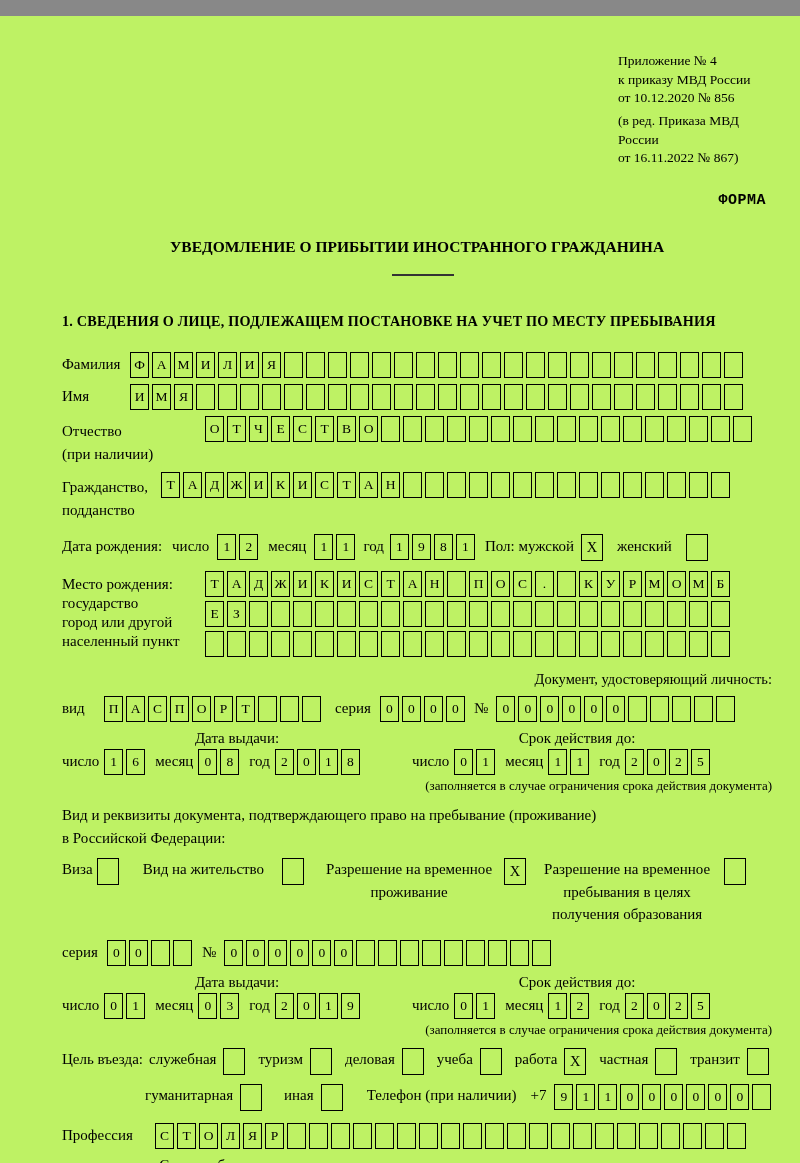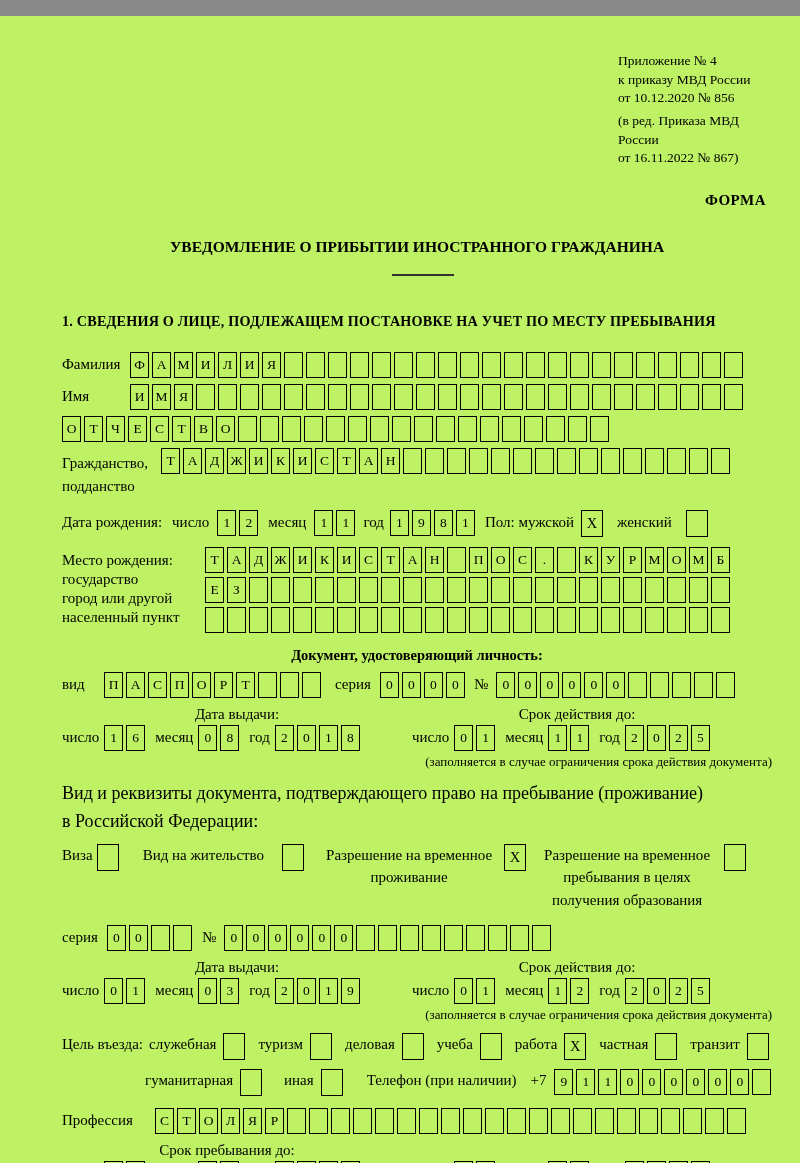--- a/index.html
+++ b/index.html
@@ -4,45 +4,45 @@
 <style>
   html,body{margin:0;padding:0;background:#888;}
   .page{
     width:800px;height:1163px;background:#bef264;color:#000;
     font-family:"Liberation Serif","DejaVu Serif",serif;
     box-sizing:border-box;padding:36px 28px 16px 62px;
     position:relative;overflow:hidden;margin:16px auto;
   }
   .hdr-right{margin-left:556px;font-size:13.5px;line-height:1.38;}
   .hdr-right .gap{height:4px;}
-  .forma{margin-top:24px;text-align:right;font-weight:bold;font-size:15px;padding-right:6px;letter-spacing:.5px;}
+  .forma{margin-top:24px;text-align:right;font-weight:bold;font-size:15px;padding-right:6px;letter-spacing:.5px;font-family:Liberation Mono, monospace;}
   .title{margin-top:26px;text-align:center;font-weight:bold;font-size:15.5px;line-height:1.55;}
   .tunder{display:inline-block;width:62px;border-bottom:2px solid #333;margin-left:12px;}
   .sec-heading{margin-top:30px;margin-bottom:22px;font-weight:bold;font-size:14.2px;letter-spacing:.2px;}
   .frow{display:flex;align-items:flex-start;margin-bottom:6px;}
   .flabel{font-size:15px;flex-shrink:0;padding-top:4px;}
   .lblock{font-size:15px;flex-shrink:0;}
   .grid{display:flex;gap:3px;flex-wrap:nowrap;}
   .cbox{width:17px;height:24px;border:1.5px solid #000;text-align:center;line-height:24px;
         font-size:13.5px;flex-shrink:0;display:inline-block;}
   .chk{display:inline-block;width:20px;height:25px;border:1.5px solid #000;text-align:center;
        line-height:25px;font-size:14.5px;vertical-align:top;flex-shrink:0;}
   .w68{width:68px;} .w143{width:143px;} .w99{width:99px;} .w93{width:93px;} .w48{width:42px;}
   .mb-rows .grid{margin-bottom:4px;}
-  .center-bold{text-align:center;font-weight:bold;font-size:14.5px;margin:10px 0 8px 0;}
+  .center-bold{text-align:right;font-weight:normal;font-size:14.5px;margin:10px 0 8px 0;}
   .inline-lbl{font-size:15px;padding-top:4px;flex-shrink:0;}
   .dates-titles{display:flex;font-size:15px;margin-top:8px;}
   .dt-left{width:350px;text-align:center;}
   .dt-right{width:330px;text-align:center;}
   .dates-row{display:flex;align-items:flex-start;margin-top:2px;}
   .dgroup{display:flex;align-items:flex-start;}
   .dgroup .inline-lbl{margin-right:5px;}
   .dgroup .grid{margin-right:10px;}
   .note{font-size:13px;text-align:right;margin-top:3px;}
-  .intro{font-size:18px;line-height:1.55;margin-top:10px;}
+  .intro{font-size:15px;line-height:1.55;margin-top:10px;}
   .permit-row{margin-top:8px;align-items:flex-start;}
   .pstack{font-size:15px;text-align:center;line-height:1.5;flex-shrink:0;}
   .purpose-row{display:flex;align-items:flex-start;margin-top:10px;}
   .purpose-row .inline-lbl{padding-top:3px;}
   .pitem{display:flex;align-items:flex-start;margin-right:13px;}
   .pitem .inline-lbl{margin-right:7px;}
   .phone-prefix{font-size:15px;padding-top:4px;margin:0 8px 0 14px;flex-shrink:0;}
   .lh19{line-height:19px;} .lh23{line-height:23px;}
 </style>
 </head>
@@ -130,20 +130,24 @@
         <span class="cbox"></span>
         <span class="cbox"></span>
         <span class="cbox"></span>
         <span class="cbox"></span>
         <span class="cbox"></span>
         <span class="cbox"></span>
       </span>
   </div>
 
   <div class="frow">
+    <span class="lblock w143 lh23" style="padding-top:4px;">
+      <div>Отчество</div>
+      <div>(при наличии)</div>
+    </span>
     <span class="grid">
         <span class="cbox">О</span>
         <span class="cbox">Т</span>
         <span class="cbox">Ч</span>
         <span class="cbox">Е</span>
         <span class="cbox">С</span>
         <span class="cbox">Т</span>
         <span class="cbox">В</span>
         <span class="cbox">О</span>
         <span class="cbox"></span>

